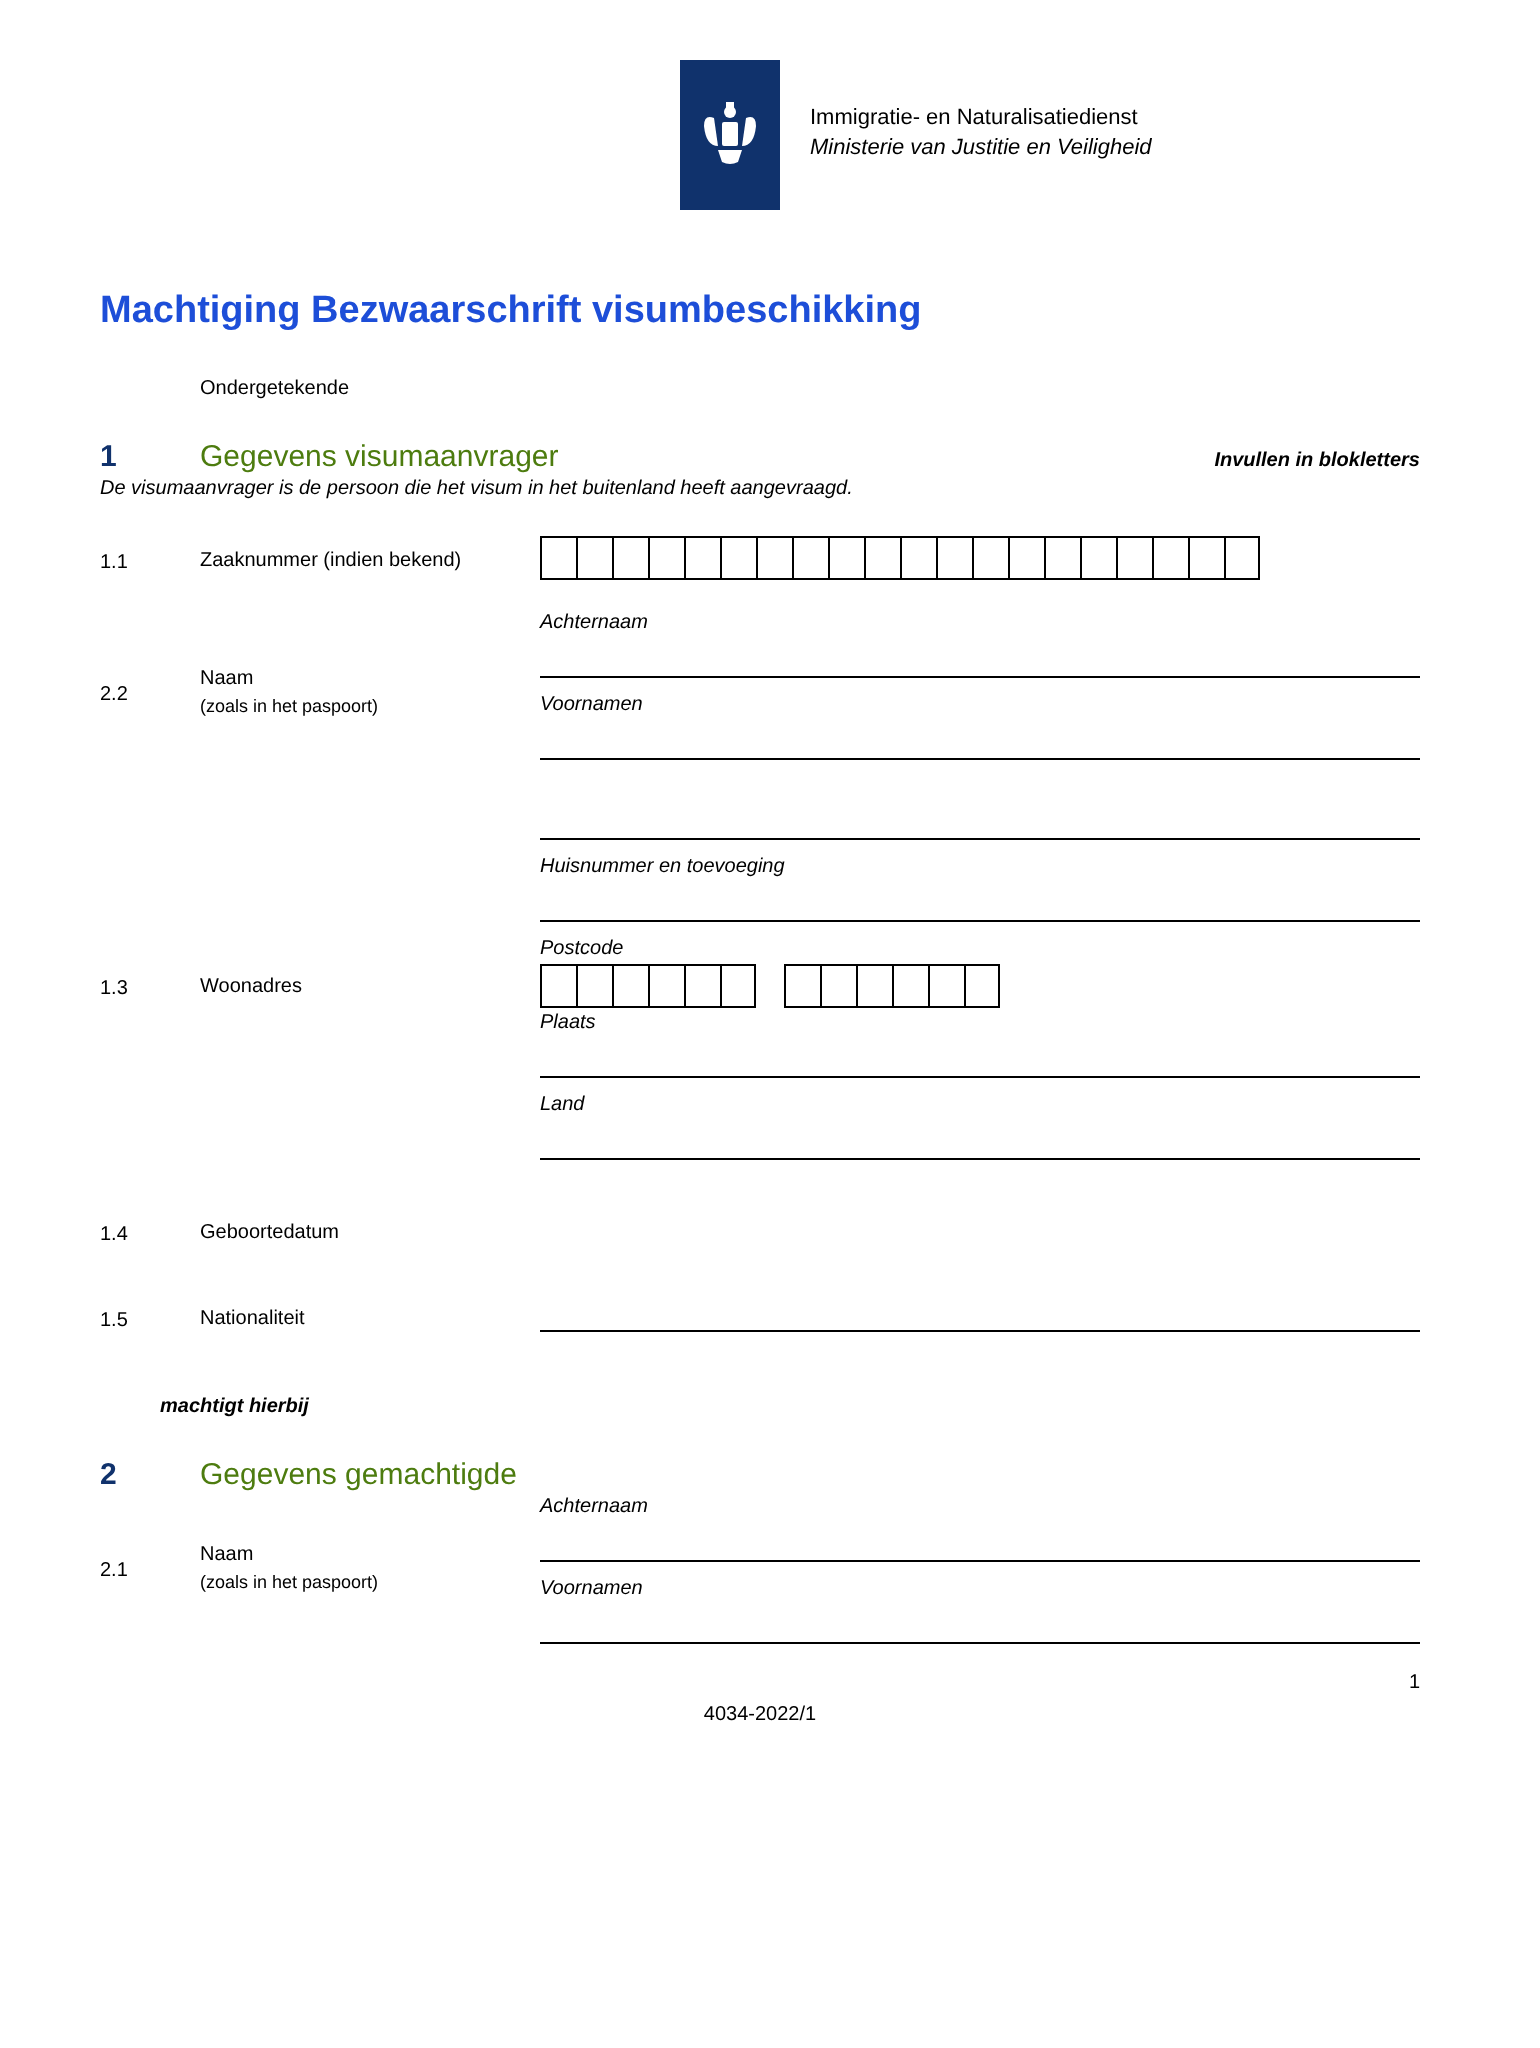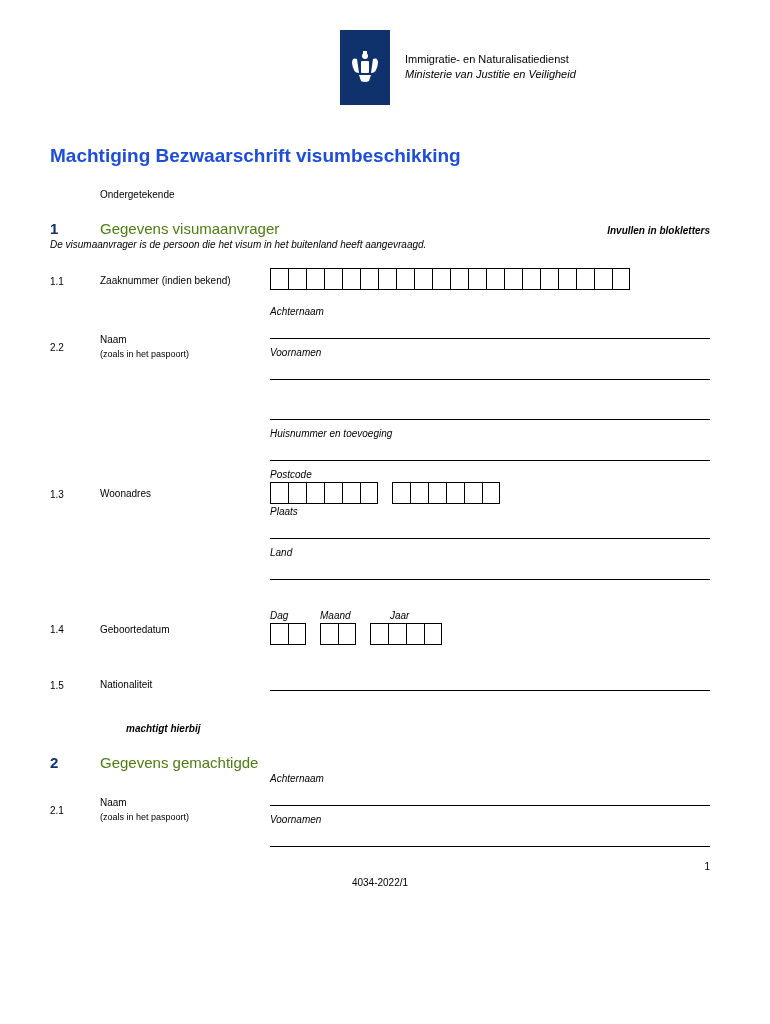--- a/index.html
+++ b/index.html
@@ -131,21 +131,21 @@
     font-size: 10px;
     margin-bottom: 2px;
   }
   .date-labels .dl1 { width: 50px; }
   .date-labels .dl2 { width: 70px; }
   .date-labels .dl3 { width: 90px; }
   .machtigt {
     font-size: 10px;
     font-weight: bold;
     font-style: italic;
-    margin-left: 76px;
+    margin-left: 30px;
     margin-top: 24px;
     margin-bottom: 20px;
   }
   .footer {
     text-align: center;
     font-size: 10px;
     margin-top: 30px;
     position: relative;
   }
   .page-num {
@@ -263,43 +263,20 @@
       <div class="sub-label">Land</div>
       <div class="underline"></div>
     </div>
   </div>
 
   <div class="spacer-sm"></div>
 
   <div class="field-row">
     <div class="field-num">1.4</div>
     <div class="field-label">Geboortedatum</div>
-    <div class="field-input-area">
-      <div class="date-labels">
-        <div class="dl1">Dag</div>
-        <div class="dl2">Maand</div>
-        <div class="dl3">Jaar</div>
-      </div>
-      <div class="cell-row">
-        <div class="cell-group">
-            <div class="cell"></div>
-            <div class="cell"></div>
-          </div>
-        <div class="cell-group">
-            <div class="cell"></div>
-            <div class="cell"></div>
-          </div>
-        <div class="cell-group">
-            <div class="cell"></div>
-            <div class="cell"></div>
-            <div class="cell"></div>
-            <div class="cell"></div>
-          </div>
-      </div>
-    </div>
   </div>
 
   <div class="spacer-sm"></div>
 
   <div class="field-row">
     <div class="field-num">1.5</div>
     <div class="field-label">Nationaliteit</div>
     <div class="field-input-area">
       <div class="underline"></div>
     </div>

